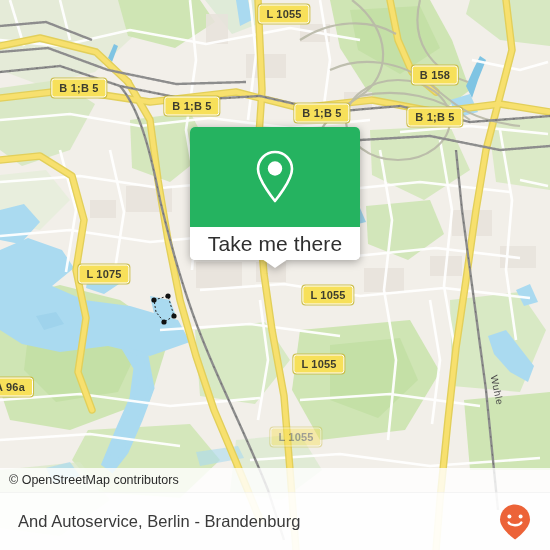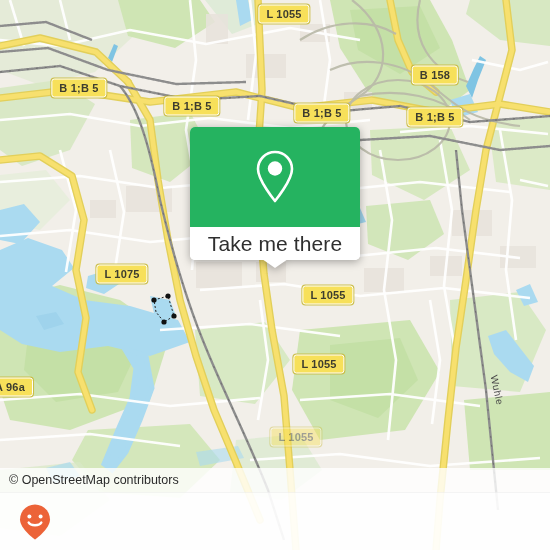--- a/index.html
+++ b/index.html
@@ -266,21 +266,21 @@
         <circle cx="164" cy="322" r="2.6" fill="#111"></circle>
       </g>
     </svg>
 
     <div class="shield" style="left:284px;top:14px;">L 1055</div>
     <div class="shield" style="left:435px;top:47px;margin-top:28px;">B 158</div>
     <div class="shield" style="left:79px;top:88px;">B 1;B 5</div>
     <div class="shield" style="left:192px;top:106px;">B 1;B 5</div>
     <div class="shield" style="left:322px;top:113px;">B 1;B 5</div>
     <div class="shield" style="left:435px;top:117px;">B 1;B 5</div>
-    <div class="shield" style="left:122px;top:274px;">L 1075</div>
+    <div class="shield" style="left:104px;top:274px;">L 1075</div>
     <div class="shield" style="left:328px;top:295px;">L 1055</div>
     <div class="shield" style="left:319px;top:364px;">L 1055</div>
     <div class="shield" style="left:10px;top:387px;">A 96a</div>
     <div class="shield faded" style="left:296px;top:437px;">L 1055</div>
 
     <div class="waterlabel" style="left:497px;top:390px;transform:translate(-50%,-50%) rotate(78deg);">Wuhle</div>
   </div>
 
   <div id="callout">
     <div id="callout-body">
@@ -294,20 +294,21 @@
       <div id="callout-label">Take me there</div>
     </div>
     <div id="callout-tail"></div>
   </div>
 
   <div id="attribution">
     <span>© OpenStreetMap contributors</span>
   </div>
 
   <div id="footer">
+    <div id="footer-title">And Autoservice, Berlin - Brandenburg</div>
     <div id="brand">
       <svg width="34" height="38" viewBox="0 0 34 38" xmlns="http://www.w3.org/2000/svg" aria-hidden="true">
         <path d="M17 1.5 C8.7 1.5 2 8.2 2 16.5 C2 26 17 36.5 17 36.5 C17 36.5 32 26 32 16.5 C32 8.2 25.3 1.5 17 1.5 Z" fill="#ec6338"></path>
         <circle cx="11.4" cy="13.4" r="2.0" fill="#ffffff"></circle>
         <circle cx="22.6" cy="13.4" r="2.0" fill="#ffffff"></circle>
         <path d="M10.6 19.4 C12.6 23.2 21.4 23.2 23.4 19.4" fill="none" stroke="#ffffff" stroke-width="2.3" stroke-linecap="round"></path>
       </svg>
     </div>
   </div>
 

